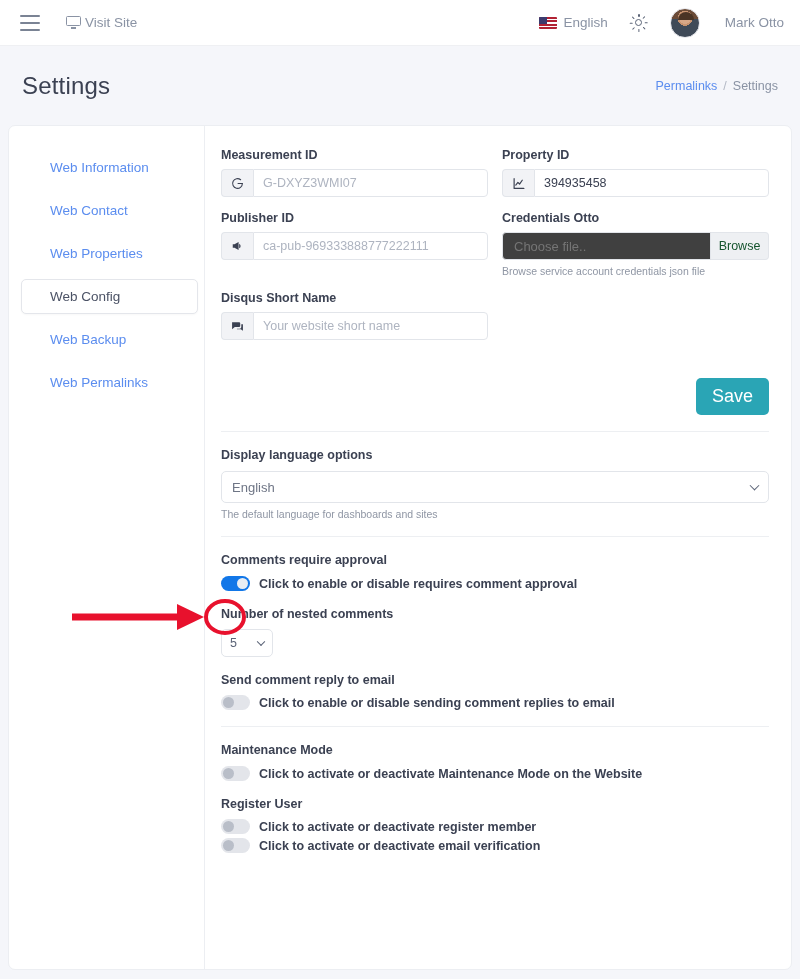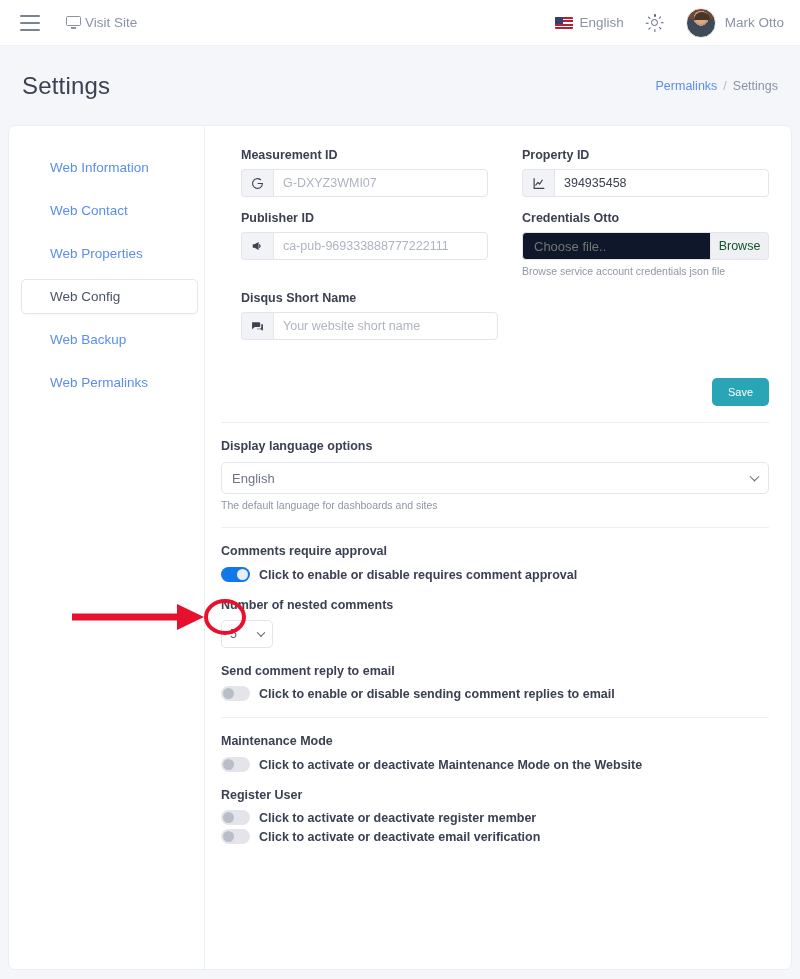--- a/index.html
+++ b/index.html
@@ -50,21 +50,21 @@
   .flag::before{
     content:""; position:absolute; left:0; top:0; width:8px; height:7px; background:#3c3b6e;
   }
   .sun-icon{ width:18px; height:18px; position:relative; cursor:pointer; }
   .sun-icon .core{
     position:absolute; left:5.5px; top:5.5px; width:7px; height:7px;
     border:1.5px solid #5a6376; border-radius:50%;
   }
   .sun-icon .ray{ position:absolute; left:8.4px; top:0px; width:1.4px; height:3.2px; background:#5a6376; border-radius:1px;
                   transform-origin:0.7px 9px; }
-  .user-block{ display:flex; align-items:center; gap:9px; cursor:pointer; }
+  .user-block{ display:flex; align-items:center; gap:25px; cursor:pointer; }
   .avatar{
     width:30px; height:30px; border-radius:50%;
     background:radial-gradient(circle at 50% 33%, #d8a888 0 24%, #c99470 24% 32%, transparent 32%),
                linear-gradient(#6b4b37 0 34%, #3f4a58 34% 100%);
     border:1px solid #e6e7ec;
     position:relative; overflow:hidden; flex:0 0 auto;
   }
   .avatar::after{
     content:""; position:absolute; left:7px; top:3px; width:16px; height:8px;
     background:#4a3425; border-radius:8px 8px 0 0;
@@ -118,37 +118,37 @@
     color:#3b4152;
   }
   .ig-input{
     flex:1; min-width:0; border:1px solid #e2e5ea; border-radius:0 4px 4px 0;
     padding:0 9px; font-size:12.5px; color:#3b4152; outline:none; background:#fff;
     font-family:"Liberation Sans", sans-serif;
   }
   .ig-input::placeholder{ color:#aeb4c0; }
   .plain-input{
     flex:1; min-width:0; border:1px solid #e2e5ea; border-radius:4px 0 0 4px;
-    padding:0 11px; font-size:13px; color:#9aa1ae; outline:none; background:#0f172a;
+    padding:0 11px; font-size:13px; color:#9aa1ae; outline:none; background:#404040;
     font-family:"Liberation Sans", sans-serif;
   }
   .browse-btn{
     flex:0 0 58px; background:#eef0f3; border:1px solid #e2e5ea; border-left:none;
     border-radius:0 4px 4px 0; font-size:12.5px; color:#14532d; cursor:pointer;
     display:flex; align-items:center; justify-content:center;
     font-family:"Liberation Sans", sans-serif;
   }
   .hint{ font-size:10.5px; color:#8f96a4; margin-top:5px; }
 
-  .field{ margin-bottom:14px;margin-left:20px; }
+  .field{ margin-bottom:14px; }
 
   .save-row{ display:flex; justify-content:flex-end; margin-top:24px; }
   .save-btn{
     background:#2aa5b5; color:#fff; border:none; border-radius:5px;
-    padding:8px 16px; font-size:11px; cursor:pointer;
+    padding:8px 16px; font-size:18px; cursor:pointer;
     font-family:"Liberation Sans", sans-serif;
   }
   .divider{ height:1px; background:#edeff2; margin:16px 0 0 0; }
 
   
   .sec{ padding-top:16px; }
   .sec-title{ font-size:12.5px; font-weight:bold; color:#3b4152; margin-bottom:9px; }
   .toggle-row{ display:flex; align-items:center; gap:9px; margin-bottom:4px; position:relative; }
   .switch{
     width:29px; height:15px; border-radius:9px; position:relative; flex:0 0 auto; cursor:pointer;

